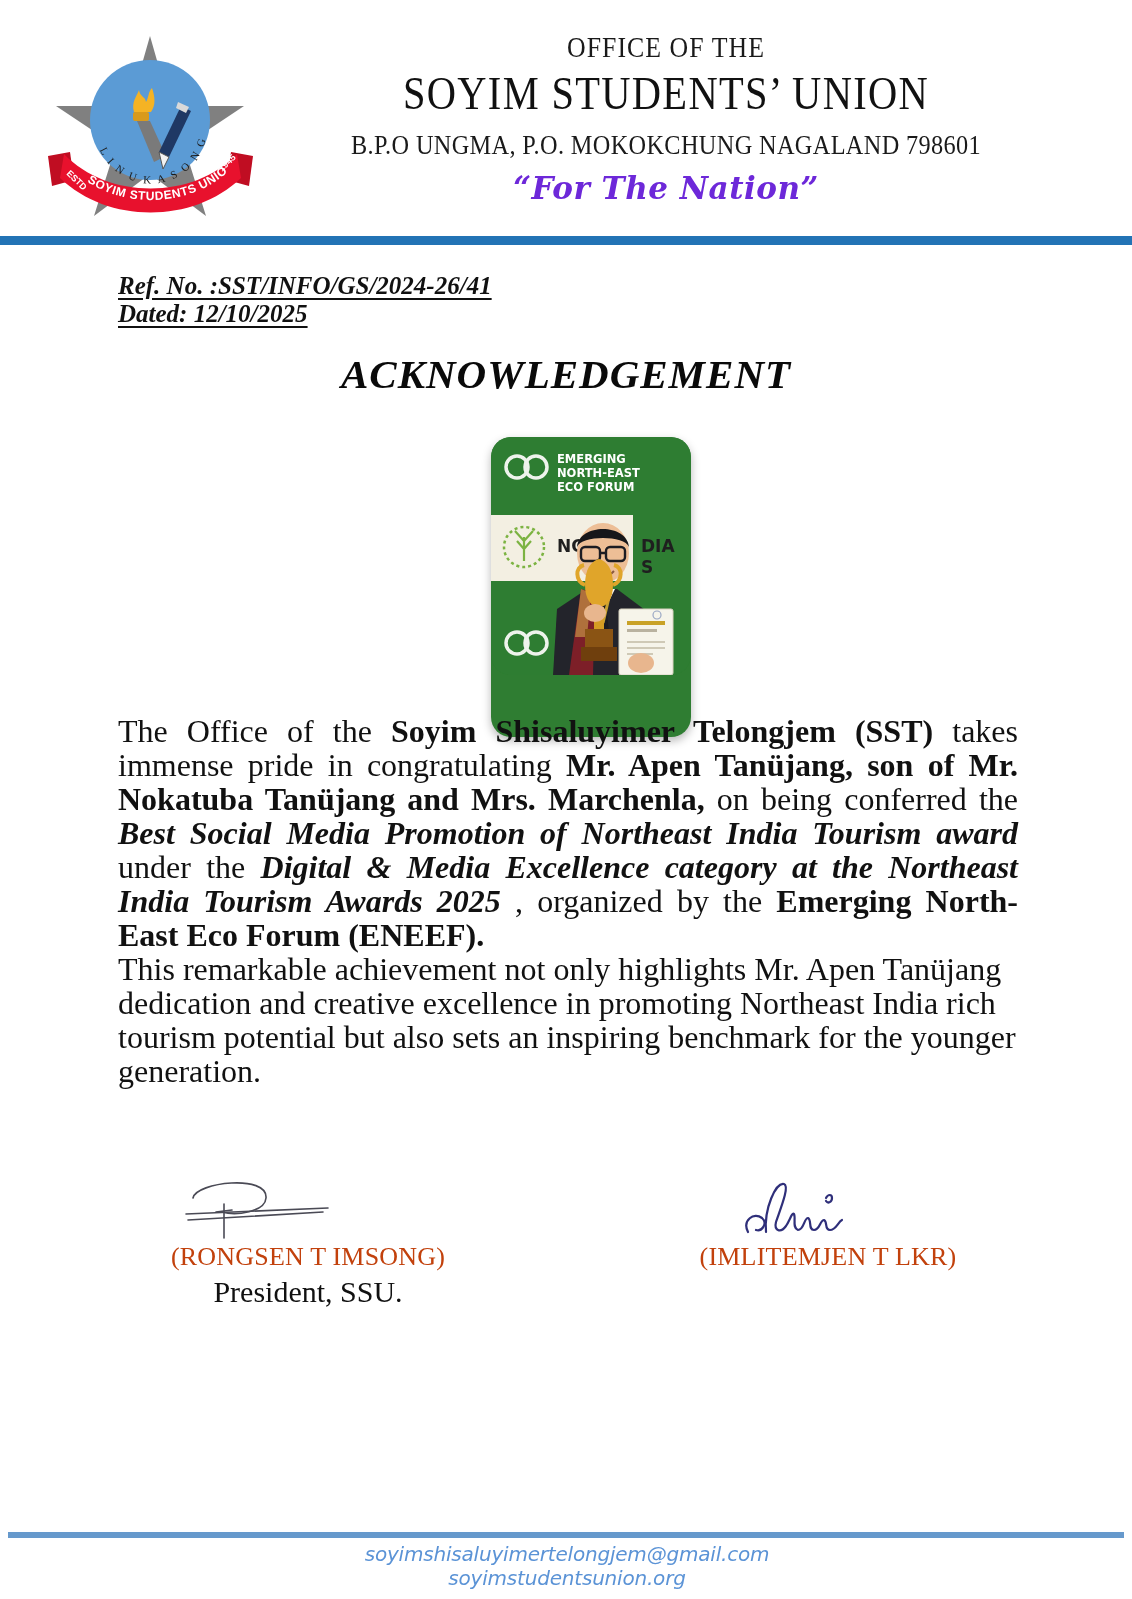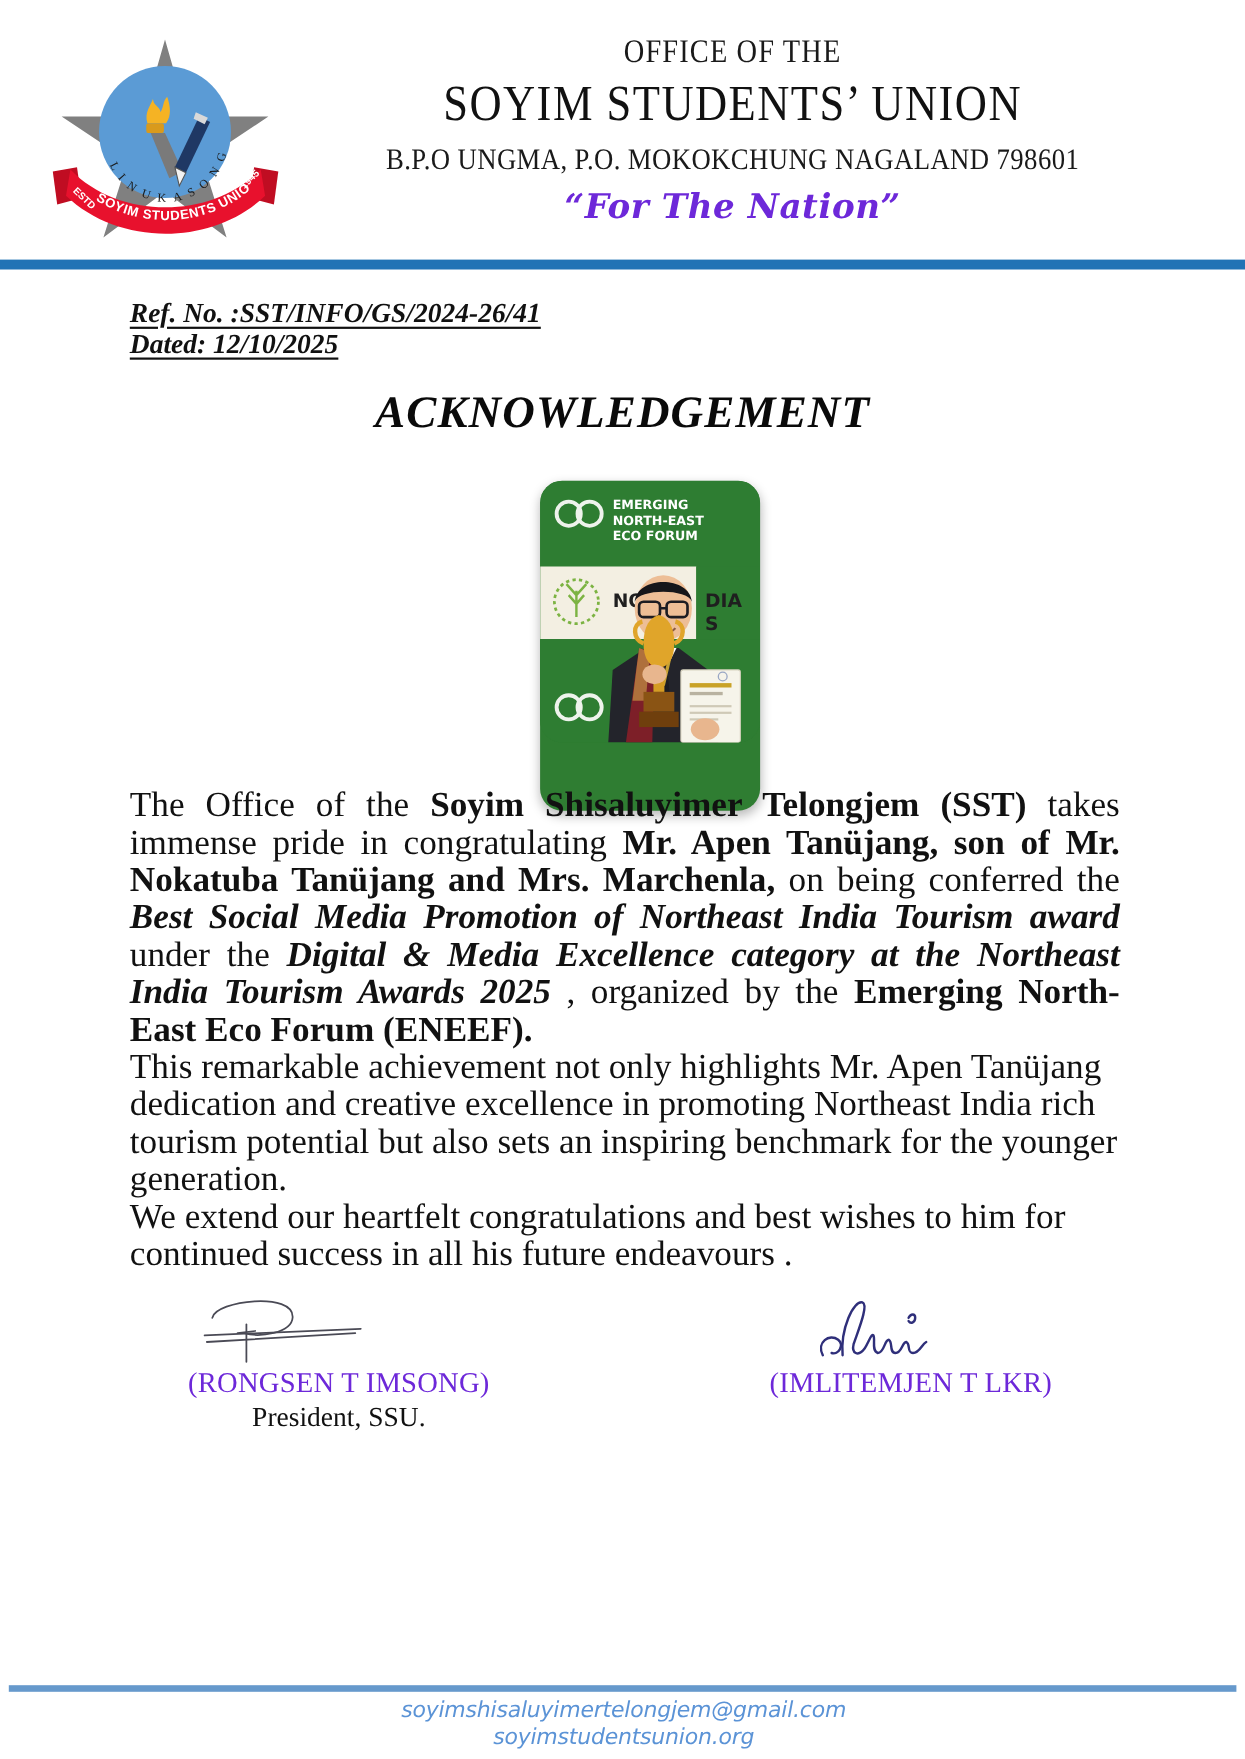--- a/index.html
+++ b/index.html
@@ -156,27 +156,27 @@
   .sign-block {
     width: 380px;
     text-align: center;
     position: relative;
   }
   .sign-ink { height: 74px; position: relative; }
   .sign-ink svg { position: absolute; left: 0; top: 0; width: 380px; height: 74px; }
   .sign-name {
     font-family: "Liberation Serif", "DejaVu Serif", serif;
     font-size: 26px;
-    color: #6d28d9;
+    color: #c2410c;
     line-height: 1.18;
     letter-spacing: 0.2px;
   }
   .sign-role {
     font-family: "Liberation Serif", "DejaVu Serif", serif;
-    font-size: 25px;
+    font-size: 30px;
     color: #111111;
     line-height: 1.25;
   }
 
   
   #footer-rule {
     position: absolute;
     left: 8px; top: 1532px;
     width: 1116px; height: 6px;
     background: #6699cc;
@@ -343,21 +343,20 @@
           <ellipse cx="104" cy="176" rx="11" ry="9" fill="#e8b68e"></ellipse>
           <ellipse cx="150" cy="226" rx="13" ry="10" fill="#e8b68e"></ellipse>
         </g>
       </g>
     </svg>
   </div>
 
   <div id="body-copy">
     <p class="p-justify"><span>The Office of the </span><span class="b">Soyim Shisaluyimer Telongjem (SST)</span><span> takes immense pride in congratulating </span><span class="b">Mr. Apen Tanüjang, son of Mr. Nokatuba Tanüjang and Mrs. Marchenla,</span><span> on being conferred the </span><span class="bi">Best Social Media Promotion of Northeast India Tourism award</span><span> under the </span><span class="bi">Digital &amp; Media Excellence category at the Northeast India Tourism Awards 2025</span><span> , organized by the </span><span class="b">Emerging North-East Eco Forum (ENEEF).</span></p>
     <p>This remarkable achievement not only highlights Mr. Apen Tanüjang dedication and creative excellence in promoting Northeast India rich tourism potential but also sets an inspiring benchmark for the younger generation.</p>
-    <p>We extend our heartfelt congratulations and best wishes to him for continued success in all his future endeavours .</p>
   </div>
 
   <div id="sign-row">
 
     <div class="sign-block">
       <div class="sign-ink">
         <svg viewBox="0 0 380 74" xmlns="http://www.w3.org/2000/svg">
           <g fill="none" stroke="#4a4a55" stroke-width="1.6" stroke-linecap="round">
             <path d="M75 30 C78 14 150 6 148 30 C147 44 118 48 104 44"></path>
             <path d="M68 46 L210 40"></path>

